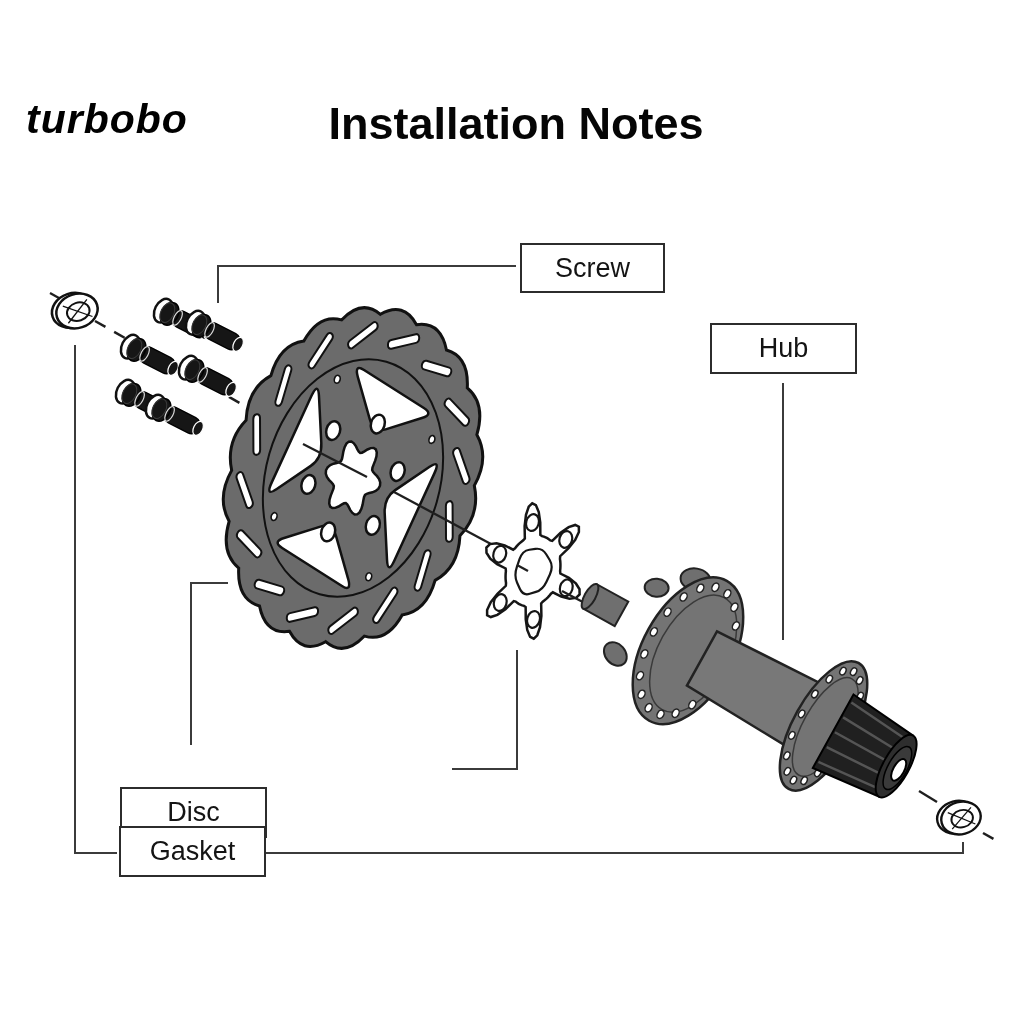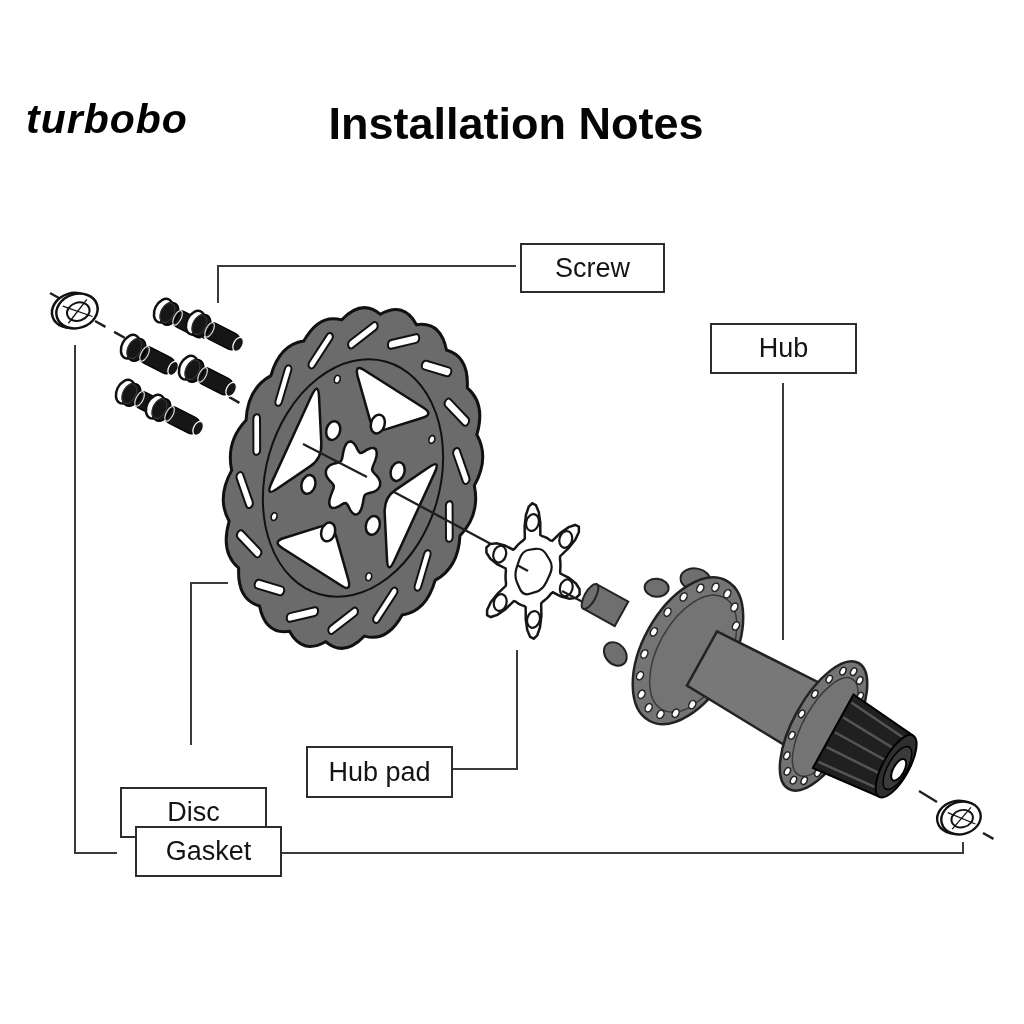--- a/index.html
+++ b/index.html
@@ -9,21 +9,21 @@
   .logo{position:absolute;left:26px;top:96px;font-size:41px;font-weight:700;font-style:italic;
         letter-spacing:1px;color:#000;}
   .title{position:absolute;left:0;right:0;top:98px;text-align:center;font-size:45px;
          font-weight:700;color:#050505;letter-spacing:0px;margin-left:8px;}
   .label-box{position:absolute;background:#fff;border:2px solid #2c2c2c;display:flex;
              align-items:center;justify-content:center;font-size:27px;color:#141414;}
   #box-screw {left:520px;top:243px;width:141px;height:46px;}
   #box-hub   {left:710px;top:323px;width:143px;height:47px;}
   #box-disc  {left:120px;top:747px;width:143px;height:47px;margin-top:40px;}
   #box-hubpad{left:306px;top:746px;width:143px;height:48px;}
-  #box-gasket{left:135px;top:826px;width:143px;height:47px;}
+  #box-gasket{left:119px;top:826px;width:143px;height:47px;}
   .leader{stroke:#3b3b3b;stroke-width:2;fill:none;}
   .axis{stroke:#1f1f1f;stroke-width:2.3;fill:none;}
   .dash{stroke:#1f1f1f;stroke-width:2.5;fill:none;stroke-dasharray:12 10;}
 </style>
 </head>
 <body>
 
 <div id="stage">
 
   <svg id="art" width="1024" height="1024" viewBox="0 0 1024 1024">
@@ -210,19 +210,16 @@
 
   <div class="label-box" id="box-screw">
     <span>Screw</span>
   </div>
   <div class="label-box" id="box-hub">
     <span>Hub</span>
   </div>
   <div class="label-box" id="box-disc">
     <span>Disc</span>
   </div>
-  <div class="label-box" id="box-hubpad">
-    <span>Hub pad</span>
-  </div>
   <div class="label-box" id="box-gasket">
     <span>Gasket</span>
   </div>
 </div>
 
 </body></html>

